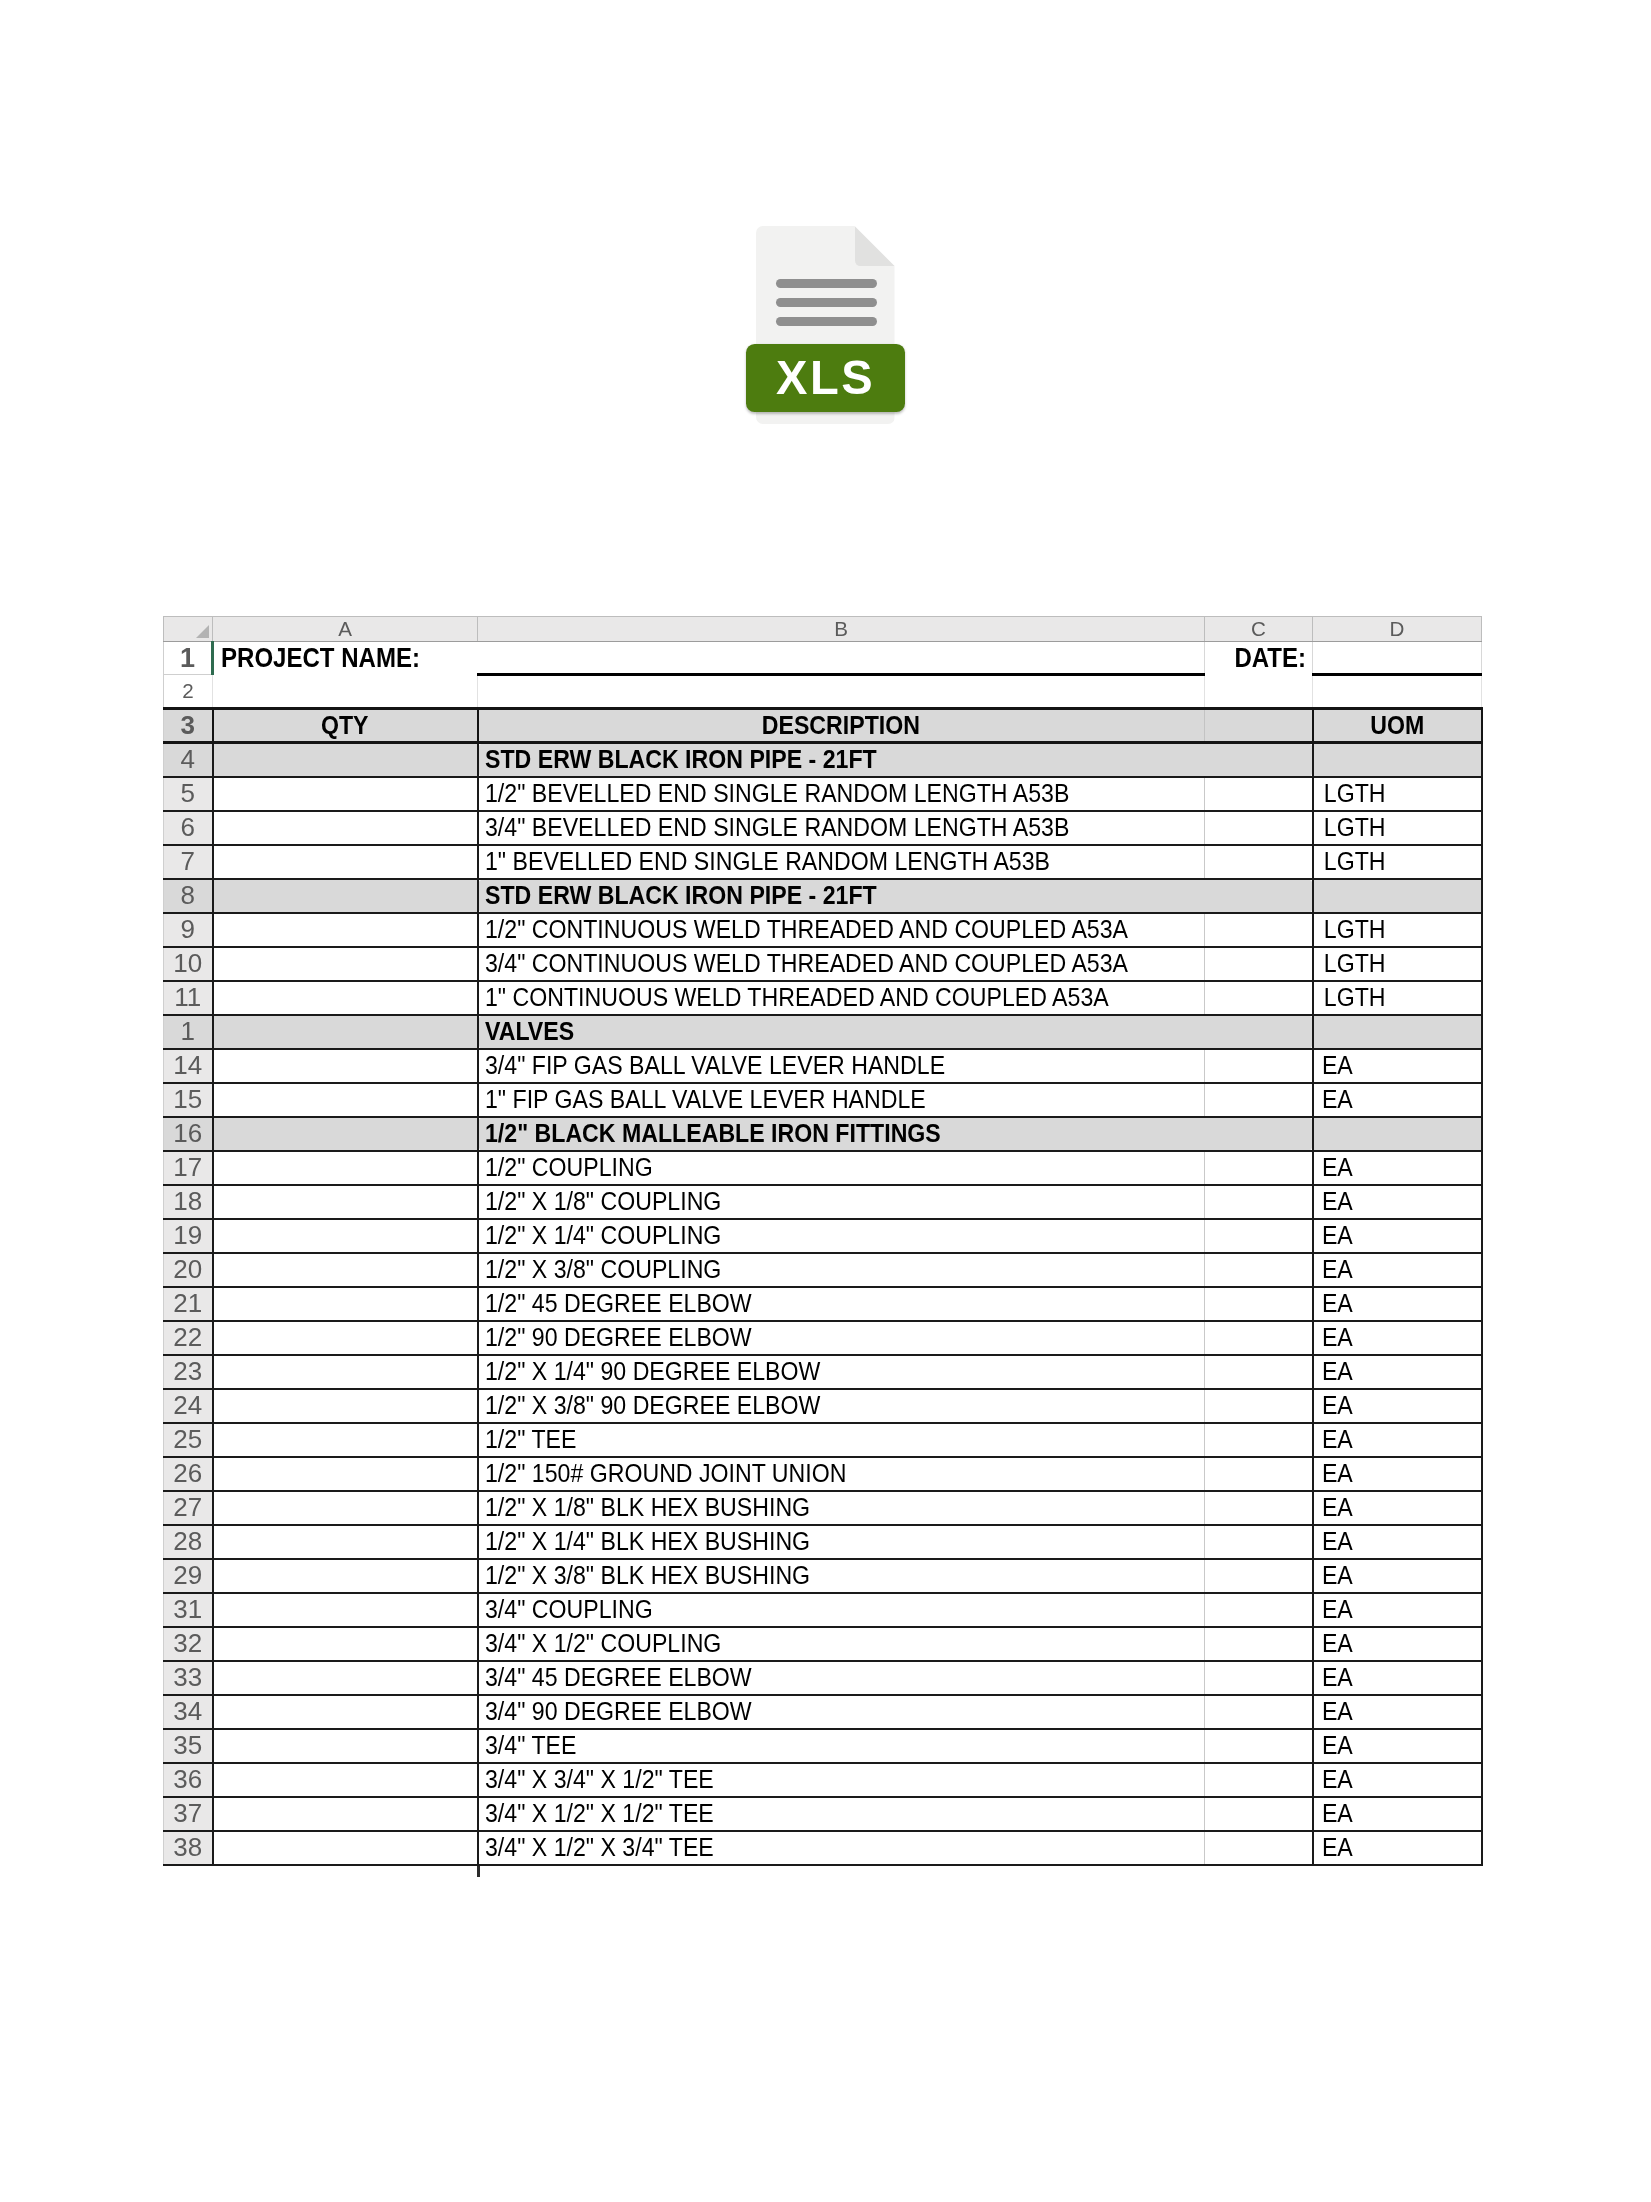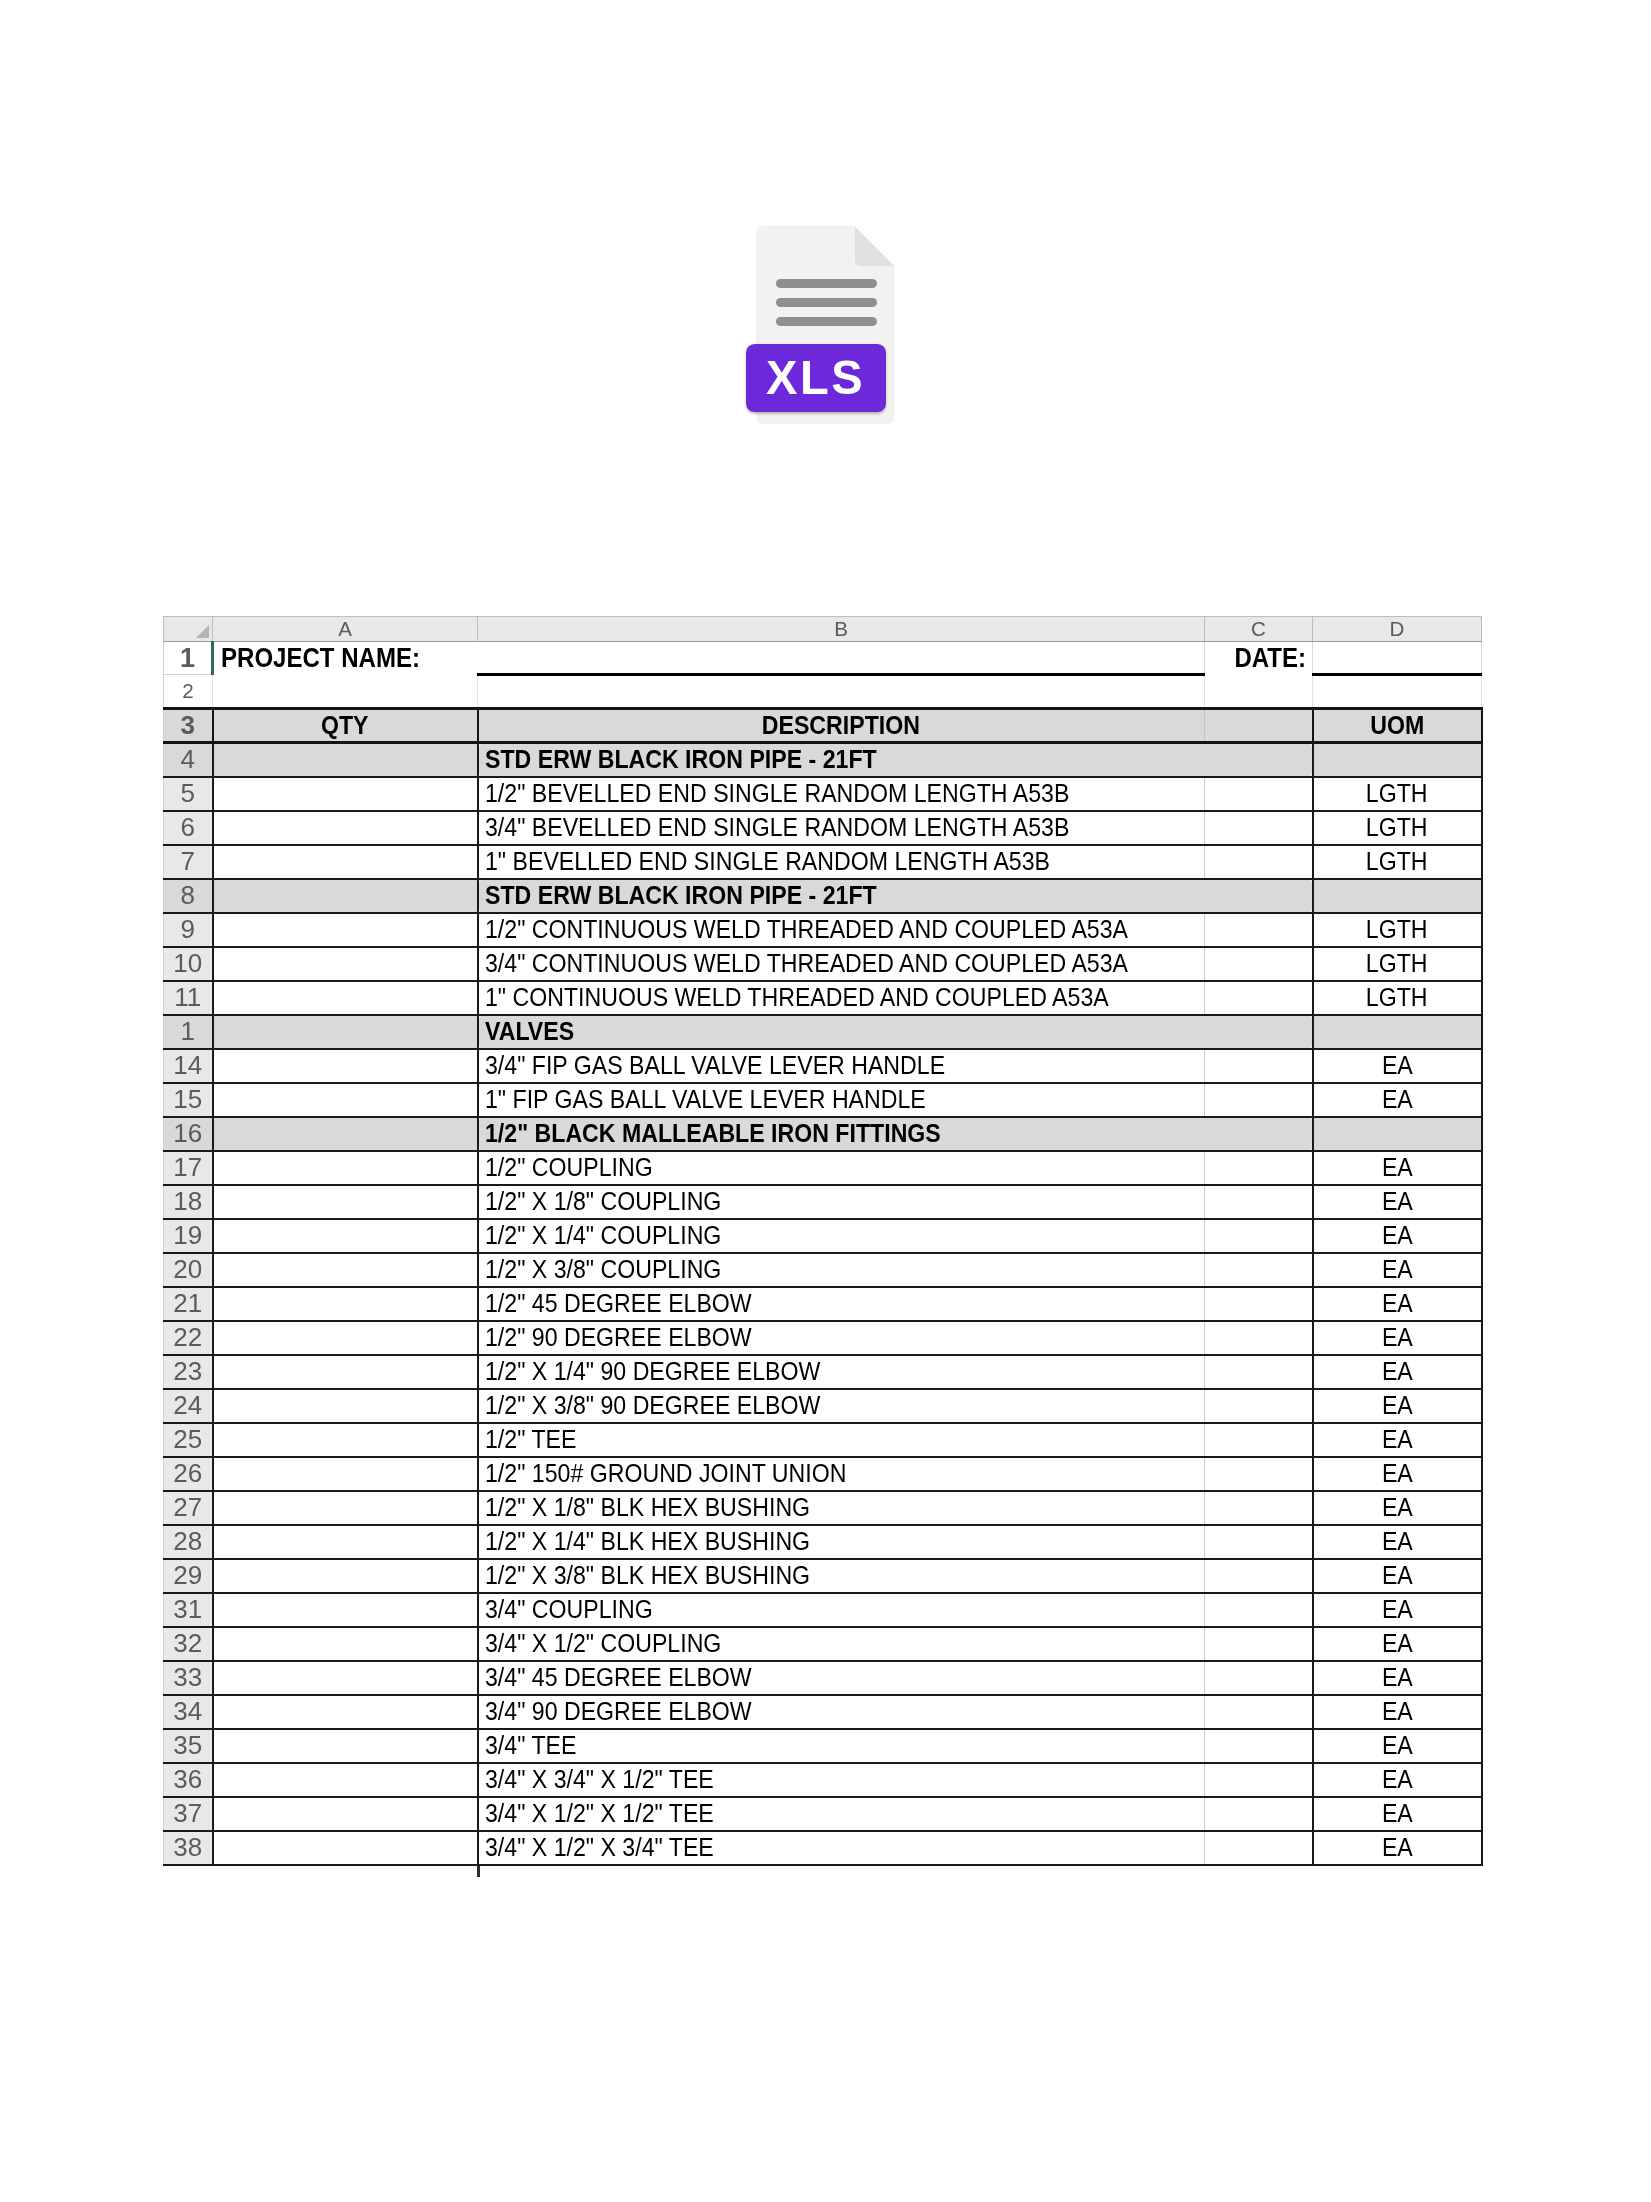--- a/index.html
+++ b/index.html
@@ -20,22 +20,22 @@
     position:absolute; top:0; right:0; width:40px; height:40px;
     background: linear-gradient(to top right, #e1e1e0 50%, rgba(255,255,255,0) 50.5%);
     border-bottom-left-radius:5.2px;
   }
   .dline {
     position:absolute; left:20px; width:101px; height:8.6px;
     background:#8f8f8f; border-radius:5.2px;
   }
   .dline.l1 { top:53px; } .dline.l2 { top:72px; } .dline.l3 { top:91px; }
   .badge {
-    position:absolute; left:0; top:118px; width:140px; height:68px;
-    background:#6d28d9; border-radius:8.6px;
+    position:absolute; left:0; top:118px; width:159px; height:68px;
+    background:#4d7c0f; border-radius:8.6px;
     display:flex; align-items:center; justify-content:center;
     box-shadow:0 1.7px 2.6px rgba(0,0,0,0.25);
   }
   .badge span {
     color:#ffffff; font-weight:bold; font-size:48px; letter-spacing:2.6px;
     transform:scaleX(0.98); line-height:1;
   }
 
   
   .sheet { position:absolute; left:163px; top:616px; }
@@ -86,21 +86,21 @@
   tr.row3 td.hdesc { border-right:0.9px solid #c3c3c3; }
   tr.row3 td.hfill { border-right:2.6px solid #141414; }
   tr.row3 td.huom  { border-right:2.6px solid #141414; }
 
   
   tr.item, tr.section { height:34px; }
   tr.item td, tr.section td { border-bottom:2.6px solid #1a1a1a; font-size:26px; }
   td.qty   { background:#fff; border-left:2.6px solid #1a1a1a; border-right:2.6px solid #1a1a1a; }
   td.desc  { text-align:left; background:#fff; border-right:0.9px solid #c9c9c9; }
   td.cfill { background:#fff; border-right:2.6px solid #1a1a1a; }
-  td.uom   { text-align:center; background:#fff; border-right:2.6px solid #1a1a1a; }
+  td.uom   { background:#fff; border-right:2.6px solid #1a1a1a; }
   tr.section td { background:#d9d9d9; }
   tr.section td.desc { border-right:2.6px solid #1a1a1a; font-weight:bold;border-radius:6px; }
 
   
   .sliver { position:absolute; left:314px; bottom:-11.2px; width:2.6px; height:11.2px; background:#2a2a2a; }
 </style>
 </head>
 <body>
 
 <div class="page">

